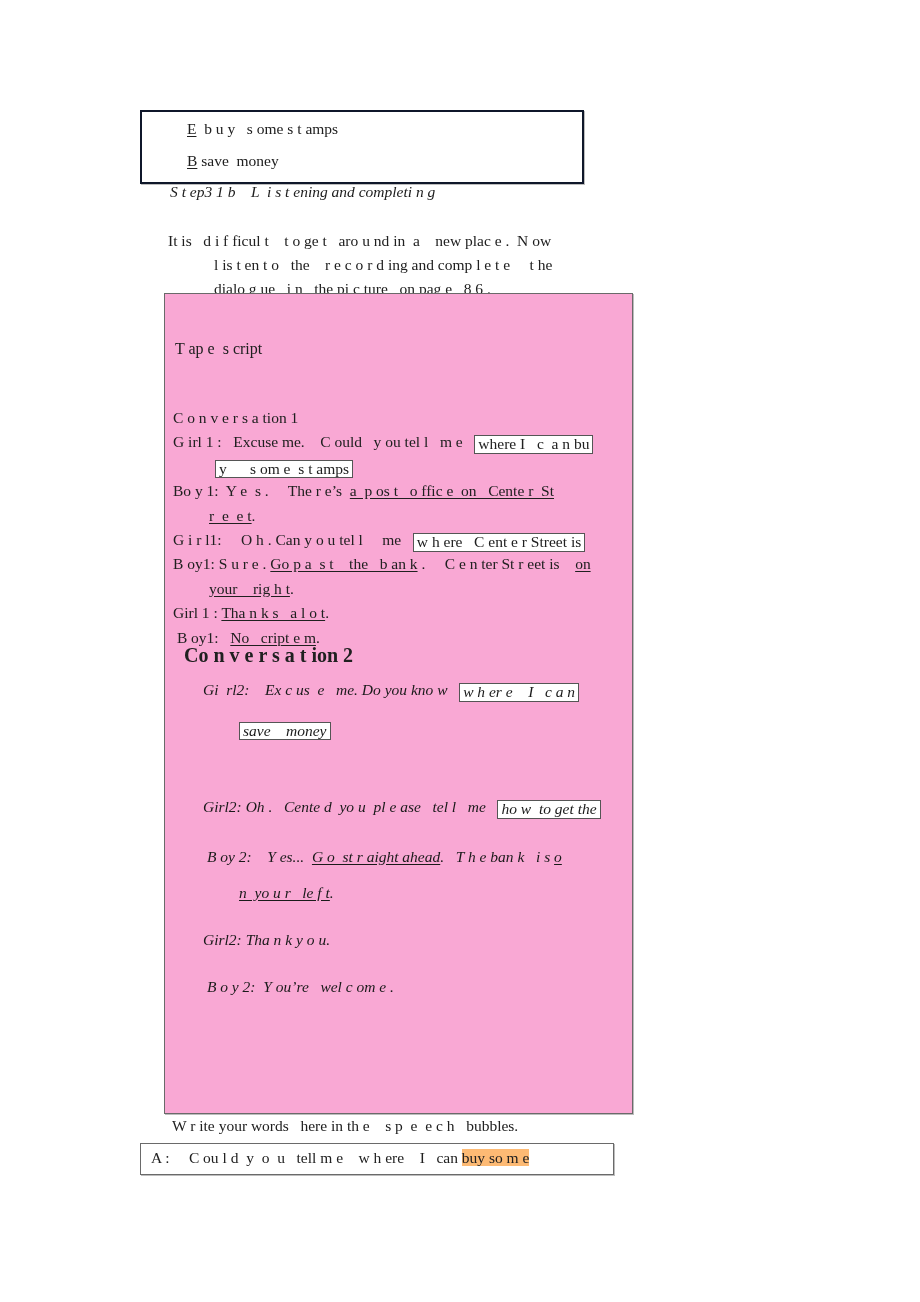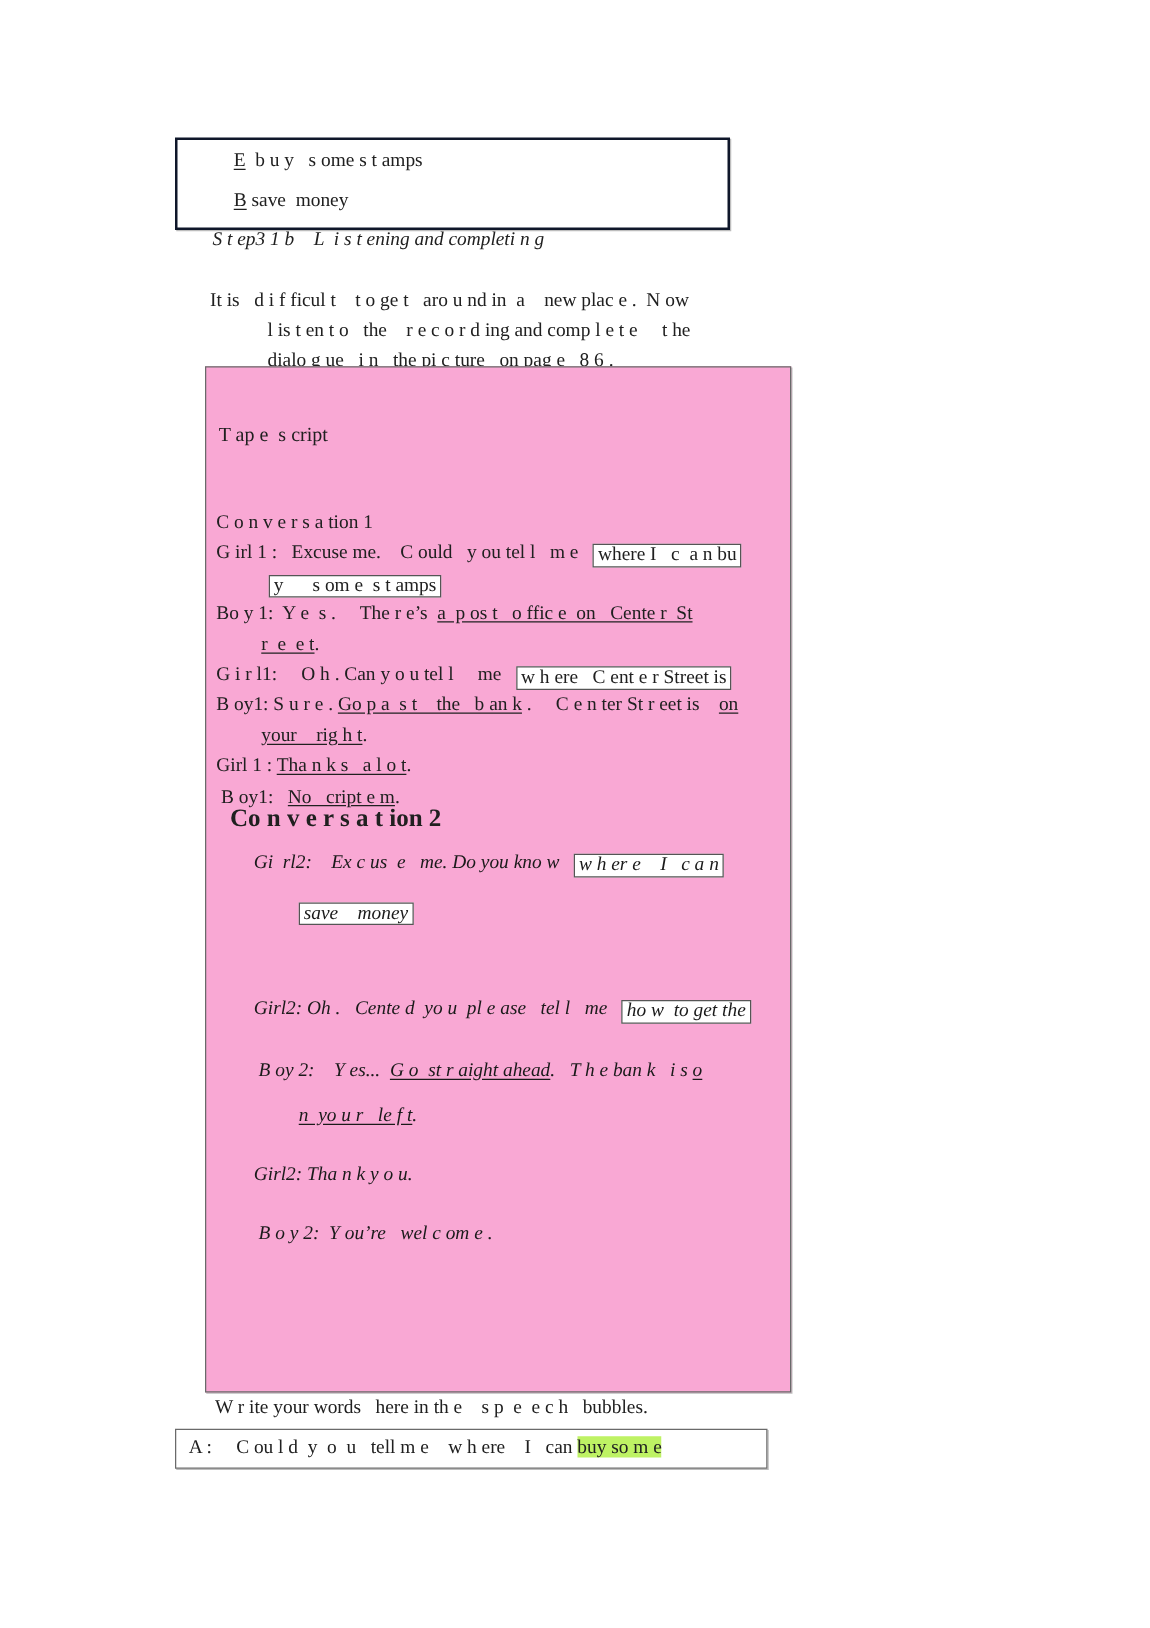--- a/index.html
+++ b/index.html
@@ -18,21 +18,21 @@
   .it { font-style:italic; }
   .u  { text-decoration:underline; text-underline-offset:2px; }
   .box {
     display:inline-block;
     border:1px solid #555;
     padding:0px 3px 1px 3px;
     background:#fff;
     line-height:1.0;
     vertical-align:-2px;
   }
-  .hl { background:#bef264; }
+  .hl { background:#fdba74; }
 
   
   #answer-box {
     position:absolute; left:140px; top:110px; width:440px; height:70px;
     border:2px solid #0f172a; background:#fff;
     box-shadow:1px 1px 0 #bdbdbd;
   }
   #answer-box .row { position:absolute; left:45px; white-space:pre; font-size:15.5px; }
   #answer-box .row.r1 { top:8px; }
   #answer-box .row.r2 { top:40px; }

